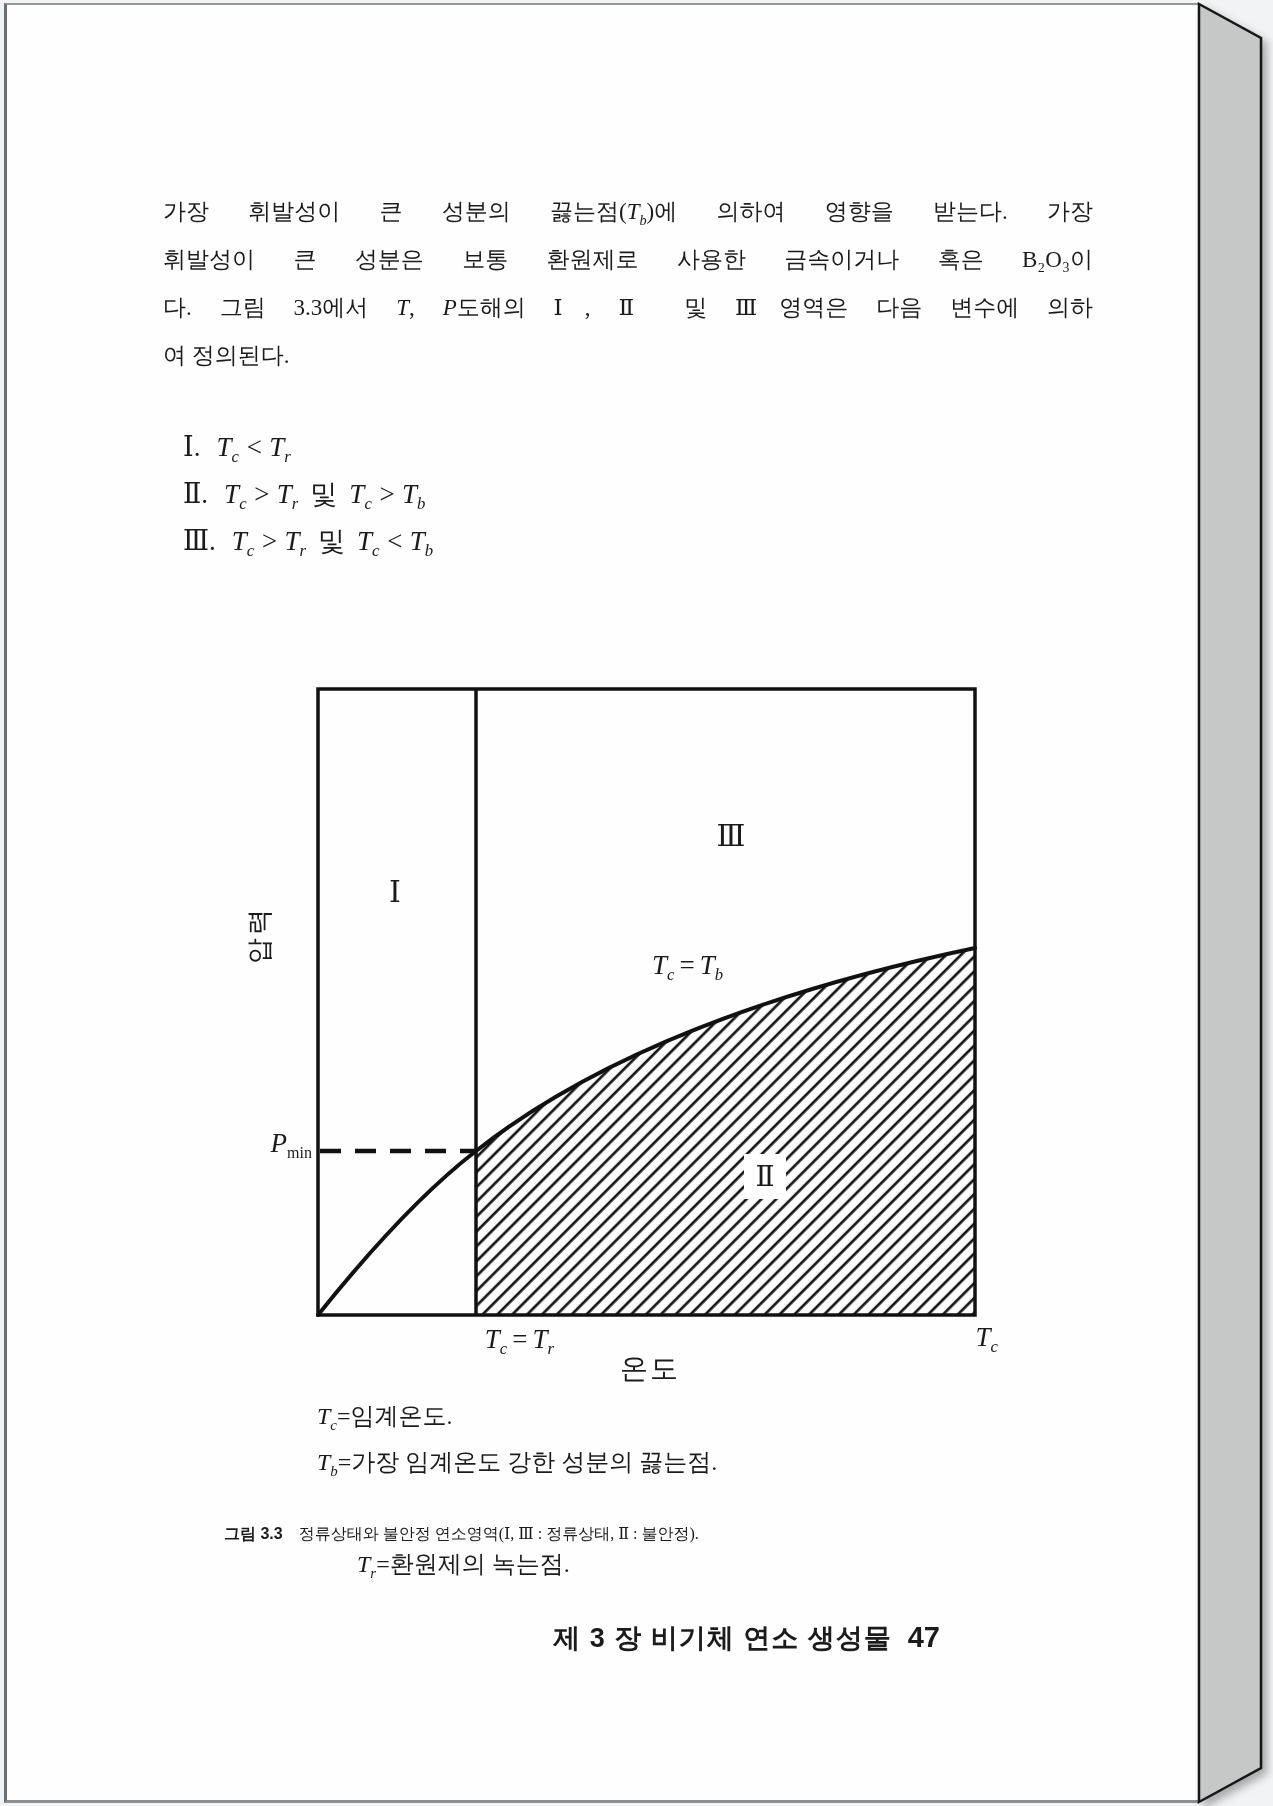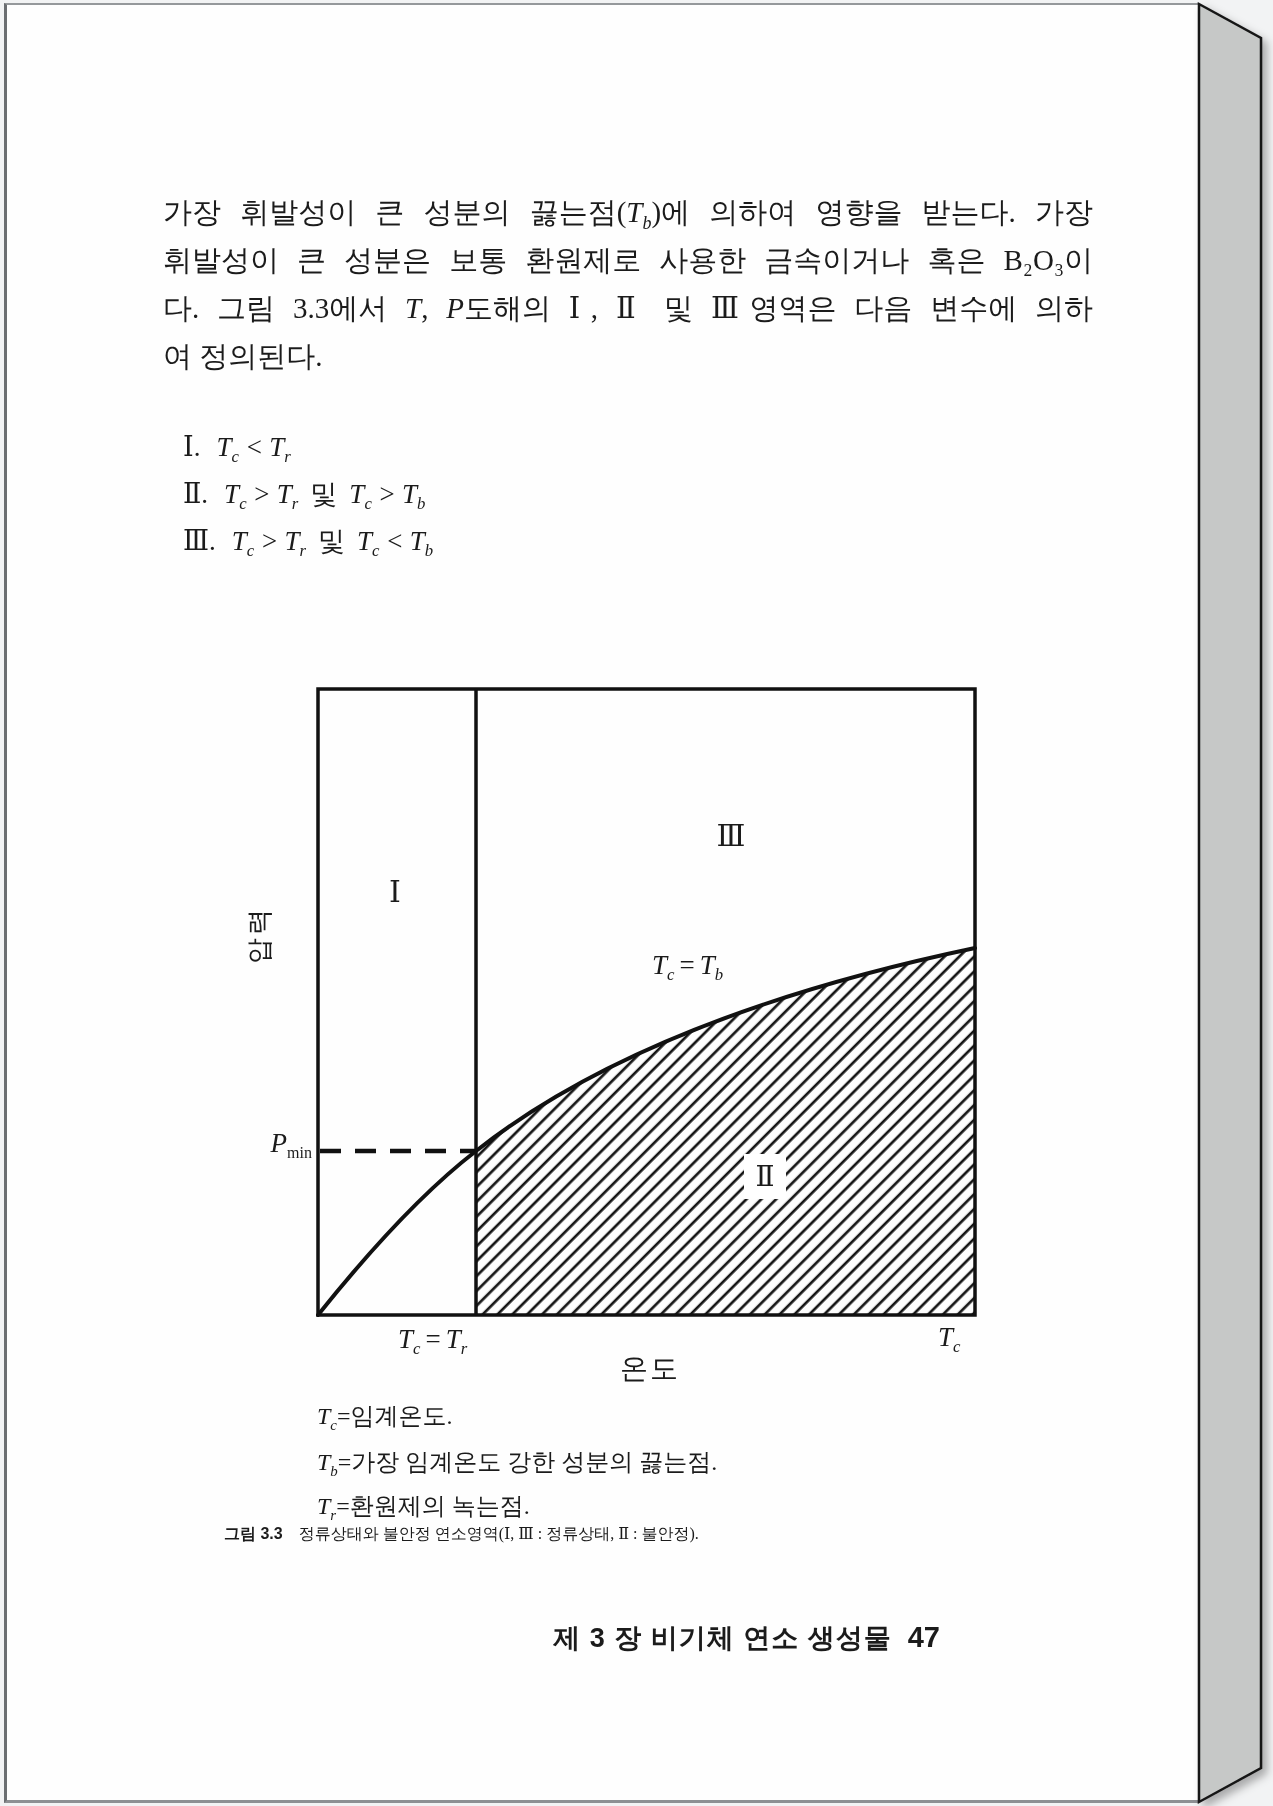--- a/index.html
+++ b/index.html
@@ -14,21 +14,21 @@
     background:#fefefe;
     border-top:2px solid #95989b;
     border-left:3px solid #6b6e71;
     border-bottom:3px solid #8d9093;
     box-sizing:border-box;
   }
   .edge-svg{position:absolute;left:0;top:0;width:1273px;height:1806px;pointer-events:none;}
 
   
   .para{position:absolute;left:163px;top:188px;width:930px;}
-  .p-line{height:48px;line-height:48px;font-size:29px;white-space:nowrap;}
+  .p-line{height:48px;line-height:48px;font-size:23px;white-space:nowrap;}
   .p-line.j{text-align:justify;text-align-last:justify;white-space:normal;}
   .mi{font-style:italic;font-family:"Liberation Serif","DejaVu Serif",serif;}
   sub{font-size:0.62em;line-height:0;}
   .op:empty,.mid:empty,sub:empty,.mi:empty{display:none;}
 
   
   .defs{position:absolute;left:183px;top:424px;font-size:27px;}
   .def-row{height:47px;line-height:47px;white-space:nowrap;}
   .rn{margin-right:16px;}
   .op{margin:0 6px;}
@@ -43,29 +43,29 @@
   .r1{left:378px;top:874px;width:34px;}
   .r3{left:714px;top:818px;width:34px;}
   .r2{left:744px;top:1154px;width:38px;background:#fff;padding:6px 2px;font-size:28px;}
   .curve-label{position:absolute;left:652px;top:950px;width:130px;font-size:27px;white-space:nowrap;}
   .eq{margin:0 5px;}
   .pmin{position:absolute;left:236px;top:1128px;width:76px;text-align:right;font-size:27px;}
   .pmin sub{font-size:16px;}
   .ylabel{position:absolute;left:230px;top:920px;width:60px;height:30px;line-height:30px;
     font-size:26px;text-align:center;white-space:nowrap;
     transform:rotate(-90deg);transform-origin:center;letter-spacing:3px;}
-  .xtick{position:absolute;font-size:27px;text-align:left;white-space:nowrap;}
+  .xtick{position:absolute;font-size:27px;text-align:right;white-space:nowrap;}
   .xt-left{left:398px;top:1324px;width:156px;}
   .xt-right{left:938px;top:1322px;width:60px;}
   .xlabel{position:absolute;left:620px;top:1350px;width:110px;font-size:28px;
     text-align:left;letter-spacing:2px;}
 
   
   .cap{position:absolute;left:317px;font-size:24px;white-space:nowrap;}
-  .cap1{top:1400px;} .cap2{top:1446px;} .cap3{top:1490px;}
+  .cap1{top:1400px;} .cap2{top:1446px;} .cap3{top:1548px;margin-left:40px;}
   .figcap{position:absolute;left:224px;top:1524px;font-size:16px;white-space:nowrap;}
   .figcap .fno{font-family:"Liberation Sans","DejaVu Sans",sans-serif;font-weight:bold;margin-right:16px;}
 
   
   .footer{position:absolute;left:520px;top:1592px;width:420px;text-align:right;white-space:nowrap;margin-top:28px;}
   .chapter{font-size:27px;font-weight:600;font-family:"Liberation Sans","DejaVu Sans",sans-serif;letter-spacing:1px;}
   .pageno{font-size:29px;font-weight:bold;font-family:"Liberation Sans","DejaVu Sans",sans-serif;margin-left:16px;}
 </style>
 </head>
 <body>

